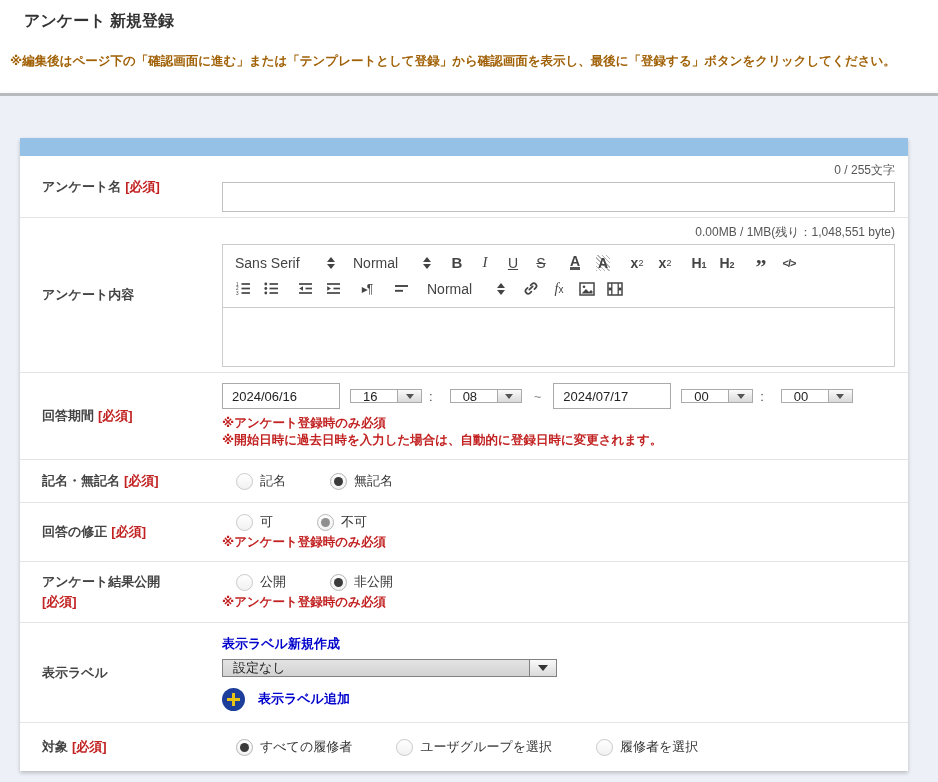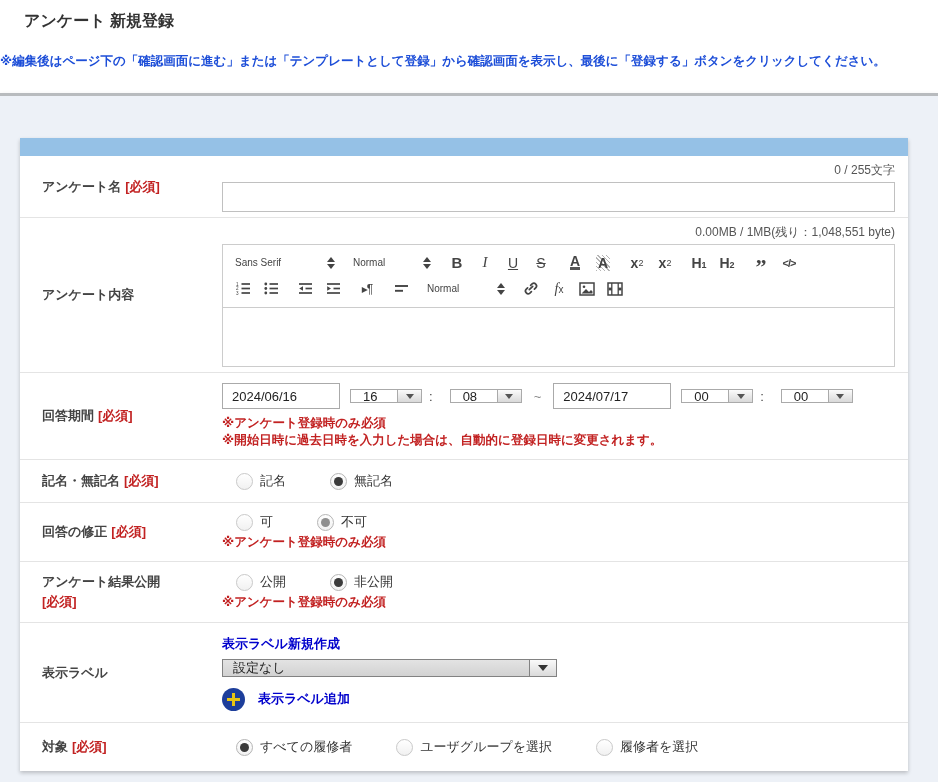--- a/index.html
+++ b/index.html
@@ -3,21 +3,21 @@
 <meta charset="utf-8">
 <style>
   html,body { margin:0; padding:0; }
   body {
     width:938px; height:782px; background:#ffffff; overflow:hidden;
     font-family:"Liberation Sans","DejaVu Sans",sans-serif; color:#333;
   }
   
   .page-top { background:#fff; }
   .page-title { padding:11px 16px 0 24px; font-size:16px; font-weight:bold; color:#333; }
-  .page-notice { margin-top:21px; font-size:12.5px; font-weight:bold; color:#1d4ed8; }
+  .page-notice { margin-top:21px; padding-left:10px; font-size:12.5px; font-weight:bold; color:#a16207; }
   .top-divider { margin-top:23px; height:3px; background:#b8bbbe; box-shadow:0 3px 6px rgba(0,0,0,0.18); }
   
   .lower { background:#edf1f7; min-height:688px; padding-top:42px; box-sizing:border-box; }
   .card { width:888px; margin-left:20px; background:#fff; box-shadow:0 2px 4px rgba(0,0,0,0.22); }
   .card-header { height:18px; background:#95c1e6; }
   .frow { display:flex; border-bottom:1px solid #e4e4e4; box-sizing:border-box; }
   .frow:last-child { border-bottom:none; }
   .flabel {
     width:202px; min-width:202px; padding-left:22px; box-sizing:border-box;
     display:flex; align-items:center; font-weight:bold; font-size:13px; color:#444; line-height:20px;
@@ -38,21 +38,21 @@
   .tb-icon b { font-weight:bold; }
   .tb-icon .ser { font-family:"Liberation Serif","DejaVu Serif",serif; font-size:15px; }
   .tb-icon sub,.tb-icon sup { font-size:9px; }
   .colA { border-bottom:3px solid #555; line-height:12px; }
   .bgA { background:repeating-linear-gradient(45deg,#b5b5b5 0 1px,transparent 1px 3px); padding:0 2px; }
   .hn { font-size:9px; font-weight:bold; }
   .quo { font-family:"Liberation Serif","DejaVu Serif",serif; font-size:22px; font-weight:bold; line-height:10px; margin-top:8px; }
   .cod { font-size:11px; letter-spacing:-1px; font-weight:bold; }
   .dirg { font-size:12px; letter-spacing:-1px; }
   .fxg i { font-family:"Liberation Serif","DejaVu Serif",serif; font-size:14px; }
-  .tb-select { display:inline-flex; align-items:center; justify-content:space-between; cursor:pointer; font-size:10px; color:#444; }
+  .tb-select { display:inline-flex; align-items:center; justify-content:space-between; cursor:pointer; font-size:14px; color:#444; }
   .updown { display:inline-flex; flex-direction:column; gap:2px; margin-left:8px; }
   .tri-up { width:0; height:0; border-left:4px solid transparent; border-right:4px solid transparent; border-bottom:5px solid #444; }
   .tri-down { width:0; height:0; border-left:4px solid transparent; border-right:4px solid transparent; border-top:5px solid #444; }
   .editor-area { border:1px solid #ccc; border-top:none; height:58px; background:#fff; }
   
   .row-period { min-height:87px; }
   .period-controls { display:flex; align-items:center; }
   .date-input { width:118px; height:26px; border:1px solid #aaa; box-sizing:border-box; font-size:13px; padding:0 0 0 9px; outline:none; color:#222; }
   .dsel { display:inline-flex; height:14px; border:1px solid #aaa; box-sizing:border-box; background:#fff; margin-left:10px; cursor:pointer; }
   .dsel-text { width:46px; display:flex; align-items:center; padding-left:12px; font-size:13px; color:#222; box-sizing:border-box; }

